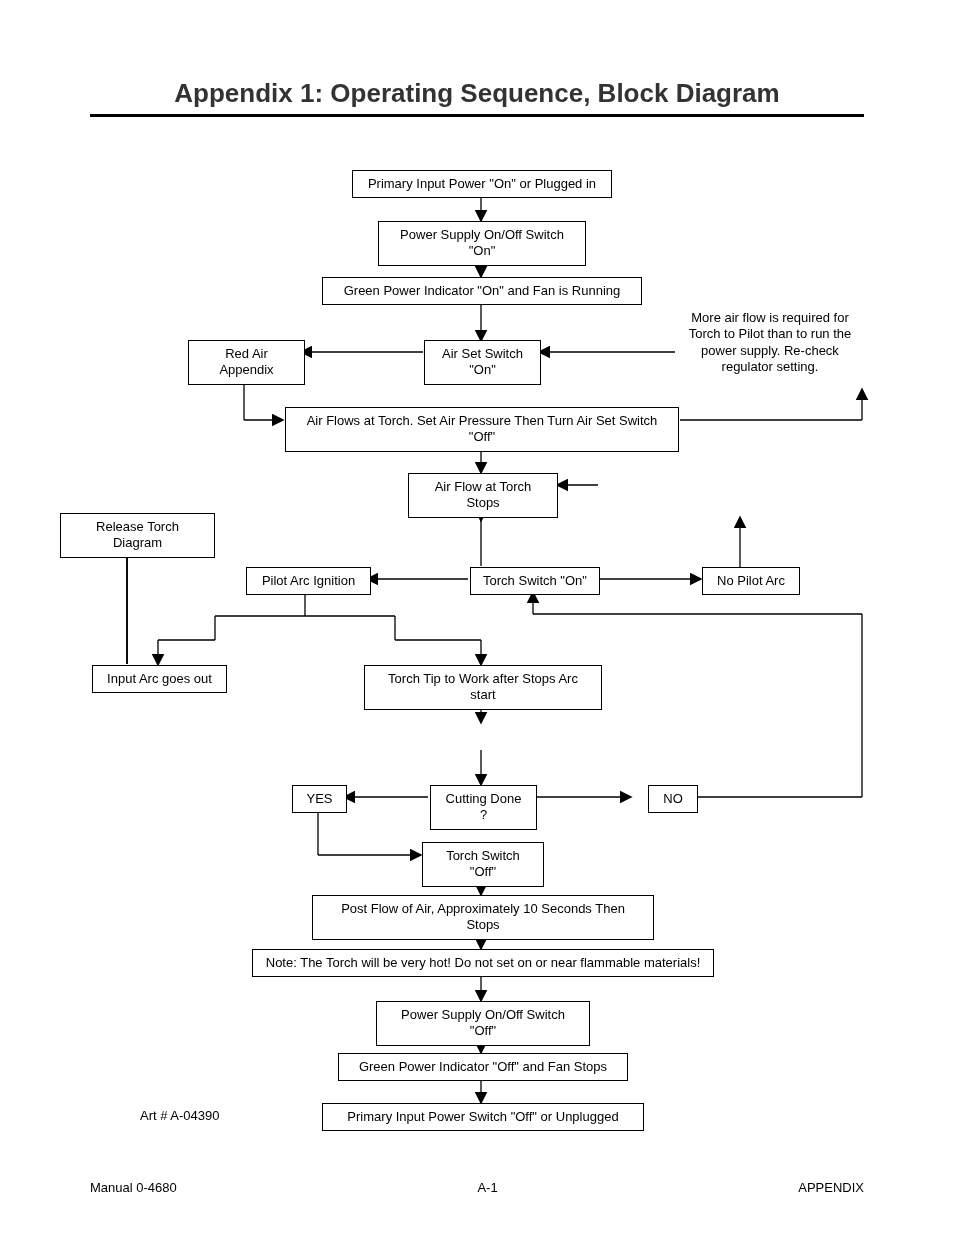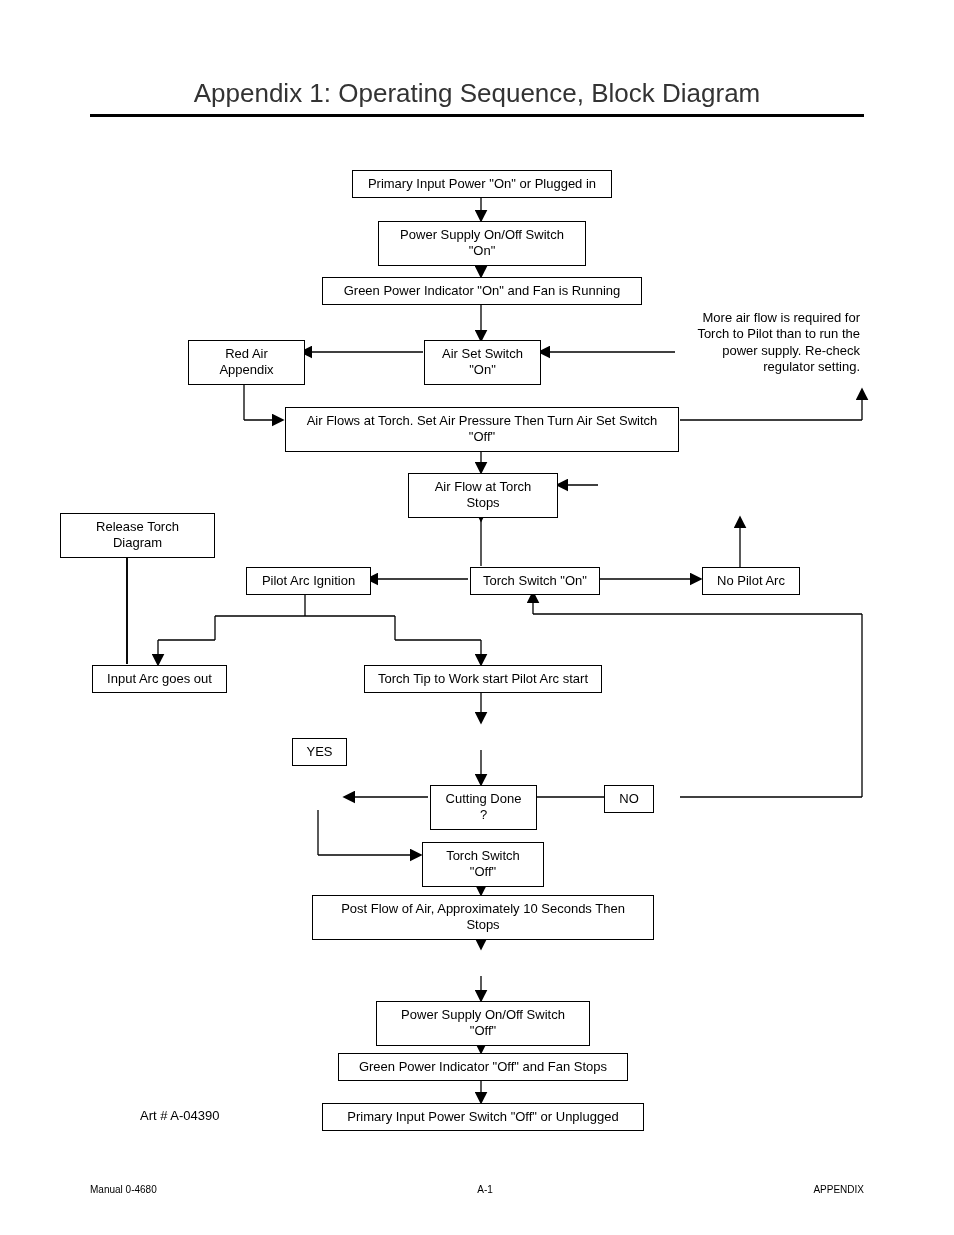--- a/index.html
+++ b/index.html
@@ -1,22 +1,22 @@
 <!DOCTYPE html>
 <html><head>
 <meta charset="utf-8">
 <style>
 html,body{margin:0;padding:0;background:#fff;font-family:Helvetica,Arial,sans-serif;color:#000}
 .page{width:954px;height:1235px;position:relative;margin:0 auto}
-.title{position:absolute;left:0;right:0;top:78px;text-align:center;font-weight:normal;font-size:26px;color:#333}
+.title{position:absolute;left:0;right:0;top:78px;text-align:center;font-weight:bold;font-size:26px;color:#333}
 .rule{position:absolute;left:90px;right:90px;top:114px;height:3px;background:#000}
 .box{position:absolute;border:1px solid #000;background:#fff;font-size:13px;line-height:1.25;padding:5px 10px;text-align:center;white-space:pre-line}
-.note{border:none;text-align:right;padding:0}
+.note{border:none;text-align:center;padding:0}
 .art{position:absolute;font-size:13px}
-.footer{position:absolute;left:90px;right:90px;bottom:40px;font-size:10px;display:flex;justify-content:space-between}
+.footer{position:absolute;left:90px;right:90px;bottom:40px;font-size:13px;display:flex;justify-content:space-between}
 svg.conn{position:absolute;left:0;top:0;width:954px;height:1235px;pointer-events:none}
 svg.conn line{stroke:#000;stroke-width:1.3}
 svg.conn polygon{fill:#000}
 </style>
 </head>
 <body>
 
 <div class="page">
   <div class="title">Appendix 1:  Operating Sequence, Block Diagram</div>
   <div class="rule"></div>
@@ -107,27 +107,28 @@
   <div class="box" style="left:322px;top:277px;width:298px">Green Power Indicator "On" and Fan is Running</div>
   <div class="box" style="left:424px;top:340px;width:95px">Air Set Switch "On"</div>
   <div class="box" style="left:188px;top:340px;width:95px">Red Air Appendix</div>
   <div class="box note" style="left:680px;top:310px;width:180px">More air flow is required for Torch to Pilot than to run the power supply. Re-check regulator setting.</div>
   <div class="box" style="left:285px;top:407px;width:372px">Air Flows at Torch.  Set Air Pressure Then Turn Air Set Switch "Off"</div>
   <div class="box" style="left:408px;top:473px;width:128px">Air Flow at Torch Stops</div>
   <div class="box" style="left:60px;top:513px;width:133px">Release Torch Diagram</div>
   <div class="box" style="left:470px;top:567px;width:108px">Torch Switch "On"</div>
   <div class="box" style="left:246px;top:567px;width:103px">Pilot Arc Ignition</div>
   <div class="box" style="left:702px;top:567px;width:76px">No Pilot Arc</div>
-  <div class="box" style="left:364px;top:665px;width:216px">Torch Tip to Work start Pilot Arc start</div>
+  <div class="box" style="left:364px;top:665px;width:216px">Torch Tip to Work after Stops Arc start</div>
   <div class="box" style="left:92px;top:665px;width:113px">Input Arc goes out</div>
   <div class="box" style="left:430px;top:785px;width:85px">Cutting Done ?</div>
-  <div class="box" style="left:292px;top:738px;width:33px">YES</div>
-  <div class="box" style="left:604px;top:785px;width:28px">NO</div>
+  <div class="box" style="left:292px;top:785px;width:33px">YES</div>
+  <div class="box" style="left:648px;top:785px;width:28px">NO</div>
   <div class="box" style="left:422px;top:842px;width:100px">Torch Switch "Off"</div>
   <div class="box" style="left:312px;top:895px;width:320px">Post Flow of Air, Approximately 10 Seconds Then Stops</div>
+  <div class="box" style="left:252px;top:949px;width:440px">Note:  The Torch will be very hot!  Do not set on or near flammable materials!</div>
   <div class="box" style="left:376px;top:1001px;width:192px">Power Supply On/Off Switch "Off"</div>
   <div class="box" style="left:338px;top:1053px;width:268px">Green Power Indicator "Off" and Fan Stops</div>
   <div class="box" style="left:322px;top:1103px;width:300px">Primary Input Power Switch "Off" or Unplugged</div>
 
   <div class="art" style="left:140px;top:1108px">Art # A-04390</div>
 
   <div class="footer">
     <span>Manual 0-4680</span>
     <span>A-1</span>
     <span>APPENDIX</span>

